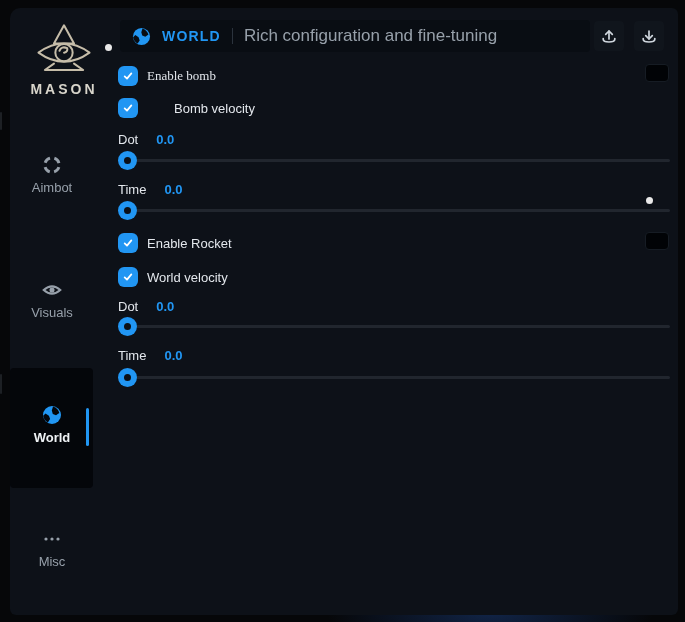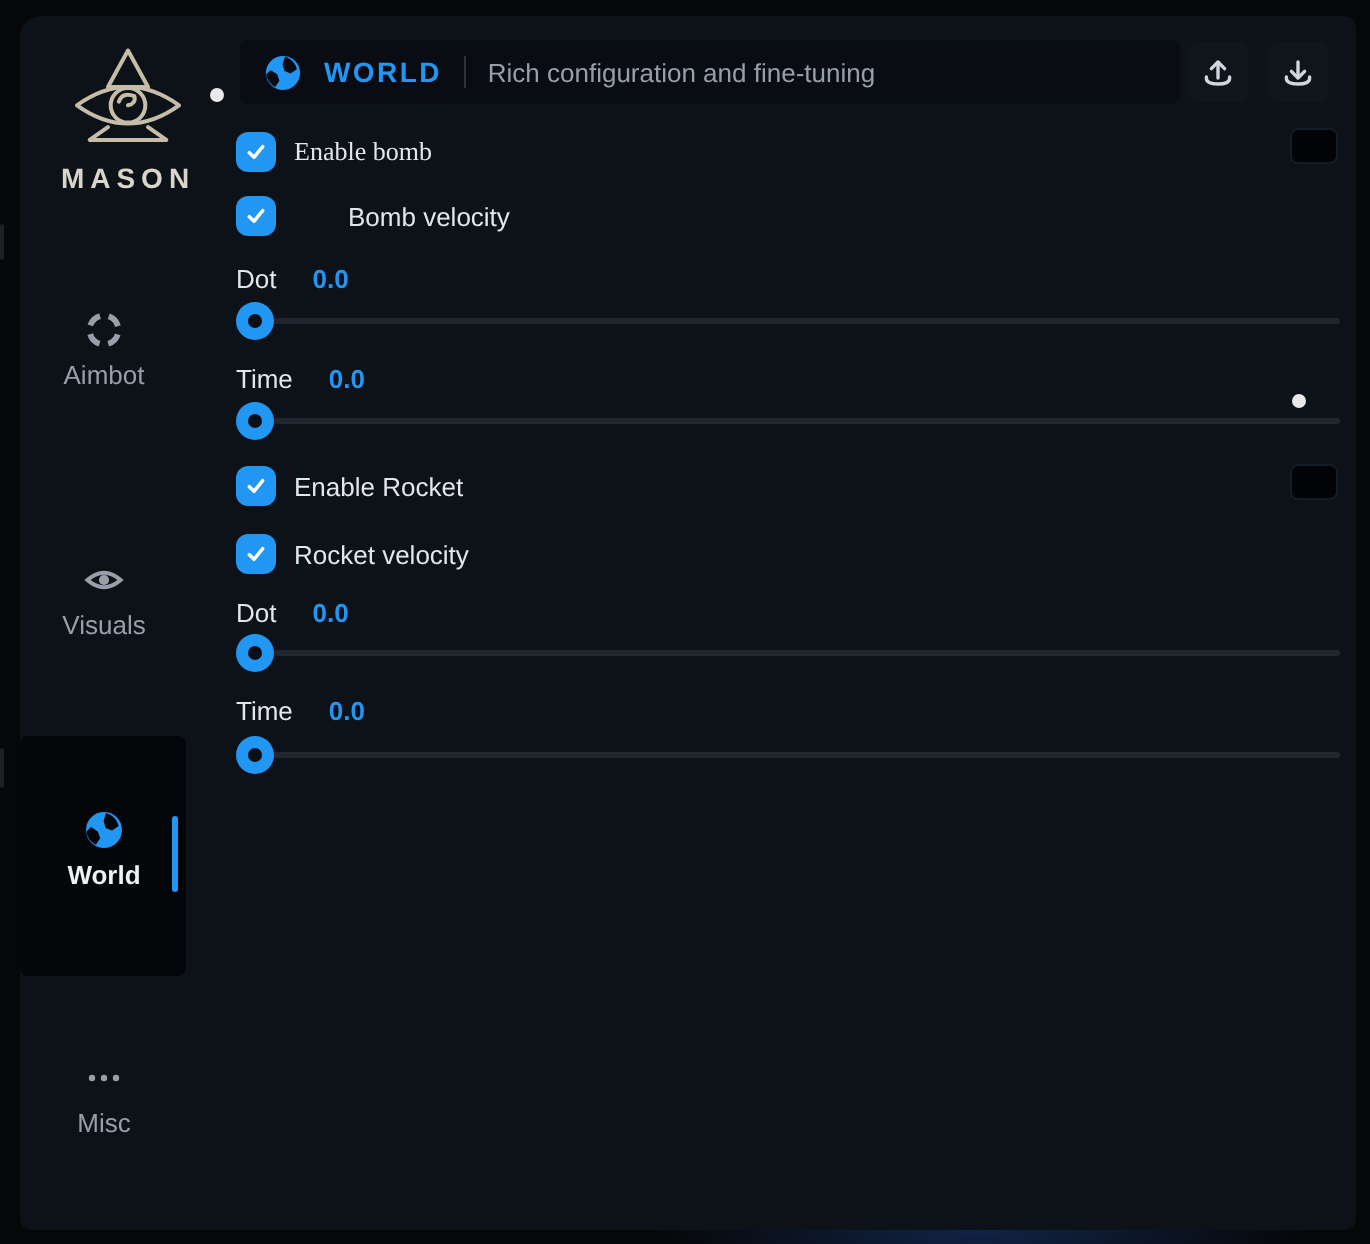--- a/index.html
+++ b/index.html
@@ -38,21 +38,21 @@
                     background:var(--active-item-bg);border-radius:4px;}
   .nav-world{top:397px;color:#eef1f4;}
   .nav-world .nav-label{font-weight:bold;}
   .nav-indicator{position:absolute;left:76px;top:400px;width:3px;height:38px;background:var(--accent);border-radius:2px;}
 
   
   .header{position:absolute;left:110px;top:12px;width:470px;height:32px;background:var(--header-bg);
           border-radius:4px;display:flex;align-items:center;padding:0 12px;gap:11px;}
   .header-title{color:var(--accent);font-weight:bold;font-size:14px;letter-spacing:1.2px;}
   .header-divider{width:1px;height:16px;background:#2b333d;}
-  .header-subtitle{color:var(--text-muted);font-size:13px;}
+  .header-subtitle{color:var(--text-muted);font-size:17px;}
   .icon-btn{position:absolute;top:13px;width:30px;height:30px;background:var(--btn-bg);border-radius:4px;
             display:flex;align-items:center;justify-content:center;cursor:pointer;}
   .btn-load{left:584px;}
   .btn-save{left:624px;}
 
   
   .check-row{position:absolute;left:108px;display:flex;align-items:center;gap:9px;height:22px;cursor:pointer;}
   .row-bomb-enable{top:57px;font-family:Liberation Serif, serif;} .row-bomb-velocity{top:89px;gap:36px;}
   .row-rocket-enable{top:224px;} .row-rocket-velocity{top:258px;}
   .checkbox{width:20px;height:20px;border-radius:6px;background:var(--accent);
@@ -203,21 +203,21 @@
       <span class="check-label">Enable Rocket</span>
     </div>
     <div class="swatch swatch-rocket"></div>
 
     <div class="check-row row-rocket-velocity">
       <span class="checkbox">
         <svg width="12" height="12" viewBox="0 0 18 18">
           <polyline points="4,9.5 7.5,13 14,5" fill="none" stroke="#fff" stroke-width="2.6" stroke-linecap="round" stroke-linejoin="round"></polyline>
         </svg>
       </span>
-      <span class="check-label">Rocket velocity</span>
+      <span class="check-label">World velocity</span>
     </div>
 
     <div class="slider-label lbl-dot2">
       <span>Dot</span>
       <span class="slider-value">0.0</span>
     </div>
     <div class="slider sl-dot2">
       <div class="track"></div>
       <div class="knob" style="left: calc(0% + 0px);"></div>
     </div>

